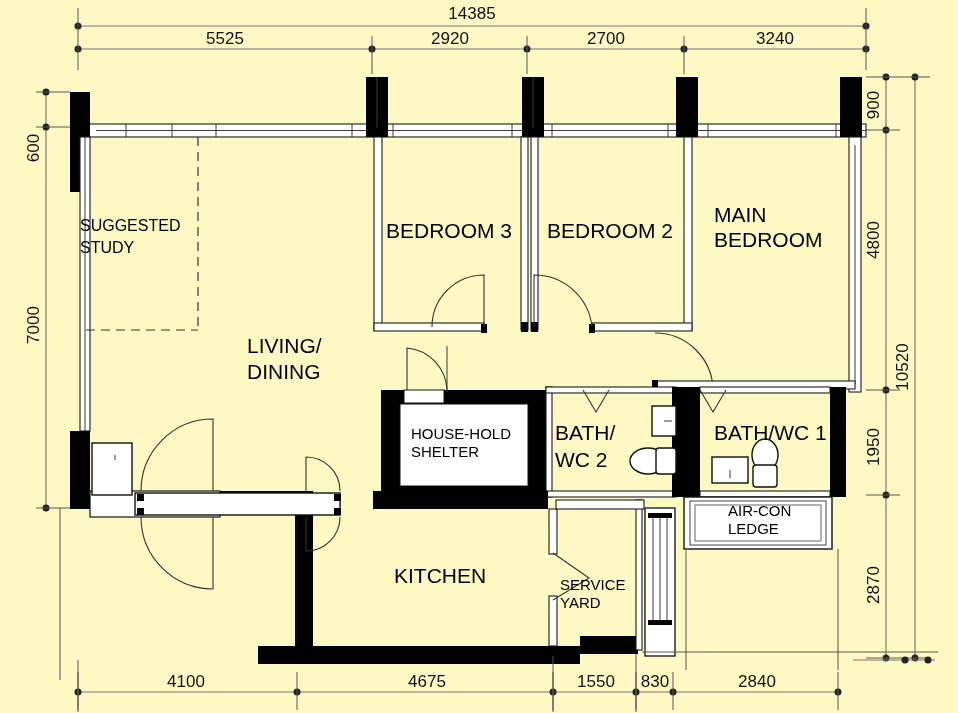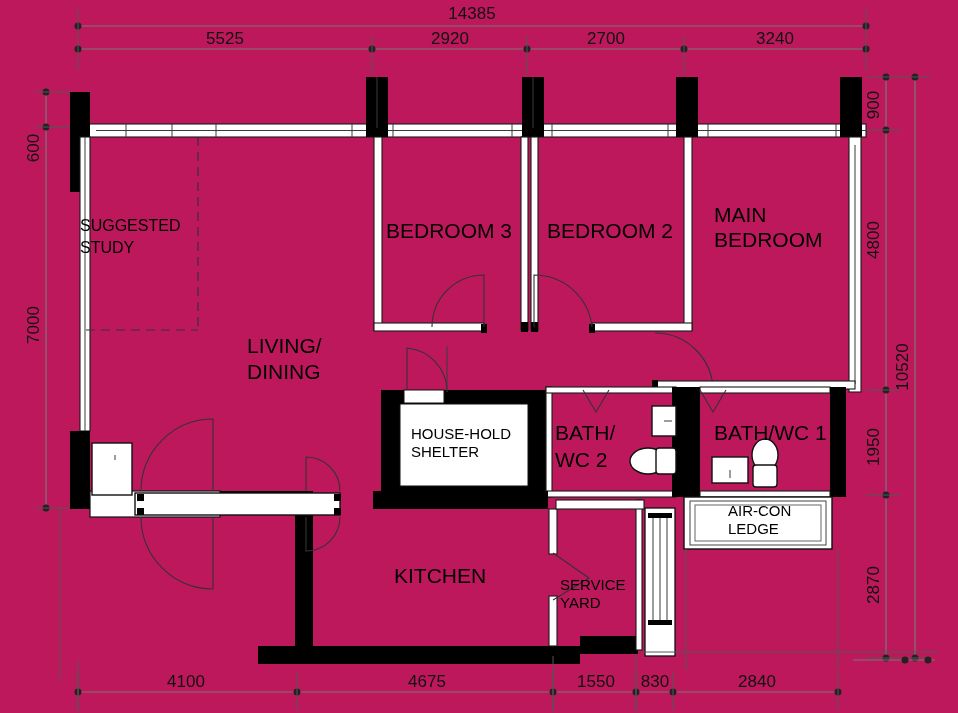--- a/index.html
+++ b/index.html
@@ -11,21 +11,21 @@
   body {
     width: 958px;
     height: 713px;
     font-family: "Liberation Sans", sans-serif;
     overflow: hidden;
   }
   #plan-root {
     position: relative;
     width: 958px;
     height: 713px;
-    background: #be185d;
+    background: #fef9c3;
   }
   #plan-svg {
     position: absolute;
     left: 0;
     top: 0;
     width: 958px;
     height: 713px;
     display: block;
   }
   .dim-text {

